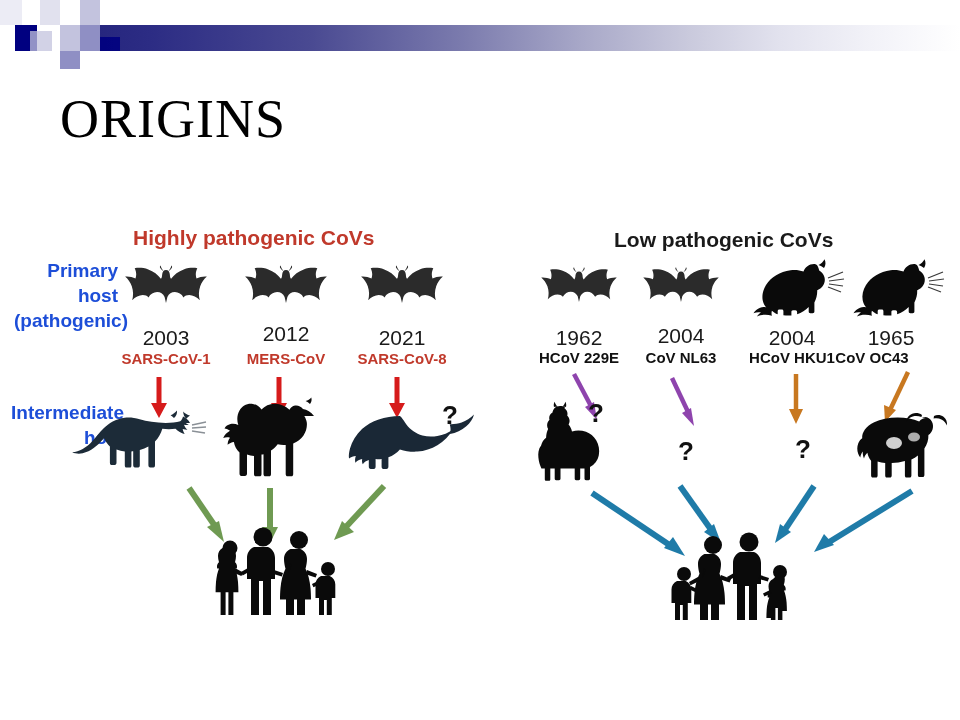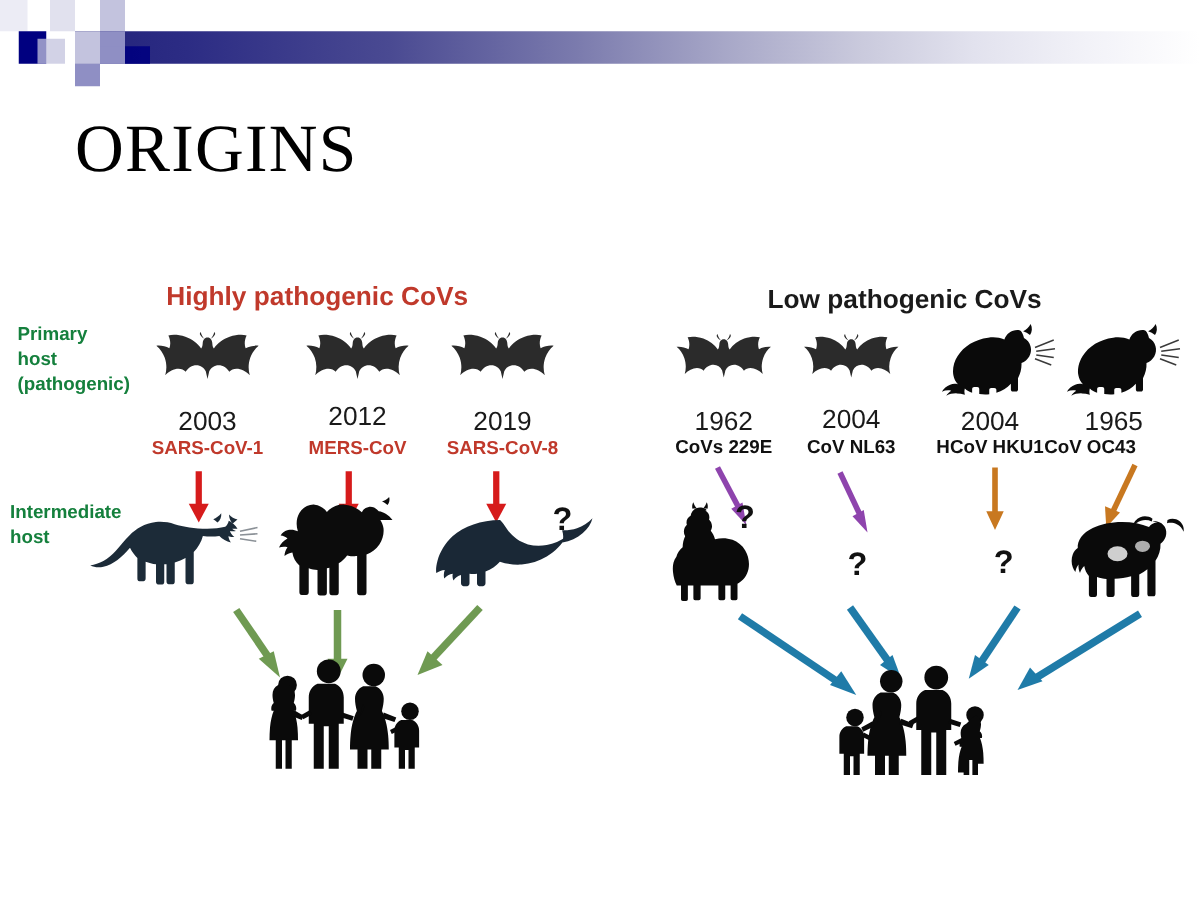--- a/index.html
+++ b/index.html
@@ -28,22 +28,22 @@
   }
 
   
   #figure{position:absolute;left:0;top:200px;width:960px;height:470px;}
 
   .panel-title{position:absolute;font-size:21px;font-weight:600;white-space:nowrap;}
   #ph-title{left:133px;top:26px;color:#c0392b;}
   #lp-title{left:614px;top:28px;color:#1a1a1a;}
 
   .row-label{
-    position:absolute;font-size:15px;font-weight:700;color:#15803d;
-    text-align:left;line-height:1.32;white-space:nowrap;
+    position:absolute;font-size:19px;font-weight:700;color:#1d4ed8;
+    text-align:right;line-height:1.32;white-space:nowrap;
   }
   #lbl-primary{left:14px;top:58px;width:104px;}
   #lbl-inter{left:8px;top:200px;width:116px;}
 
   .yr{position:absolute;font-size:21px;color:#1a1a1a;text-align:center;white-space:nowrap;}
   .vname{position:absolute;font-size:15px;font-weight:700;text-align:center;white-space:nowrap;}
   .vname.red{color:#c0392b;}
   .vname.blk{color:#111111;}
 
   .qmark{position:absolute;font-size:26px;font-weight:700;color:#111;}
@@ -123,21 +123,21 @@
     </g>
       </svg>
   </div>
 
   <div class="yr" style="left:116px;top:126px;width:100px;">2003</div>
   <div class="vname red" style="left:96px;top:150px;width:140px;">SARS-CoV-1</div>
 
   <div class="yr" style="left:236px;top:122px;width:100px;">2012</div>
   <div class="vname red" style="left:216px;top:150px;width:140px;">MERS-CoV</div>
 
-  <div class="yr" style="left:352px;top:126px;width:100px;">2019</div>
+  <div class="yr" style="left:352px;top:126px;width:100px;">2021</div>
   <div class="vname red" style="left:332px;top:150px;width:140px;">SARS-CoV-8</div>
 
   <div class="arrow" style="left:148px;top:176px;">
     <svg width="22" height="44">
         <line x1="11" y1="1" x2="11" y2="30" stroke="#d61b1b" stroke-width="5"></line>
         <polygon points="11,42 3,27 19,27" fill="#d61b1b"></polygon>
       </svg>
   </div>
   <div class="arrow" style="left:268px;top:176px;">
     <svg width="22" height="44">
@@ -272,21 +272,21 @@
         <path d="M76 20 L91 14"></path>
             <path d="M77 23 L92 21"></path>
             <path d="M77 26 L91 28"></path>
             <path d="M76 29 L89 34"></path>
       </g>
     </g>
       </svg>
   </div>
 
   <div class="yr" style="left:529px;top:126px;width:100px;">1962</div>
-  <div class="vname blk" style="left:519px;top:149px;width:120px;">CoVs 229E</div>
+  <div class="vname blk" style="left:519px;top:149px;width:120px;">HCoV 229E</div>
 
   <div class="yr" style="left:631px;top:124px;width:100px;">2004</div>
   <div class="vname blk" style="left:621px;top:149px;width:120px;">CoV NL63</div>
 
   <div class="yr" style="left:742px;top:126px;width:100px;">2004</div>
   <div class="vname blk" style="left:732px;top:149px;width:120px;">HCoV HKU1</div>
 
   <div class="yr" style="left:841px;top:126px;width:100px;">1965</div>
   <div class="vname blk" style="left:812px;top:149px;width:120px;">CoV OC43</div>
 

